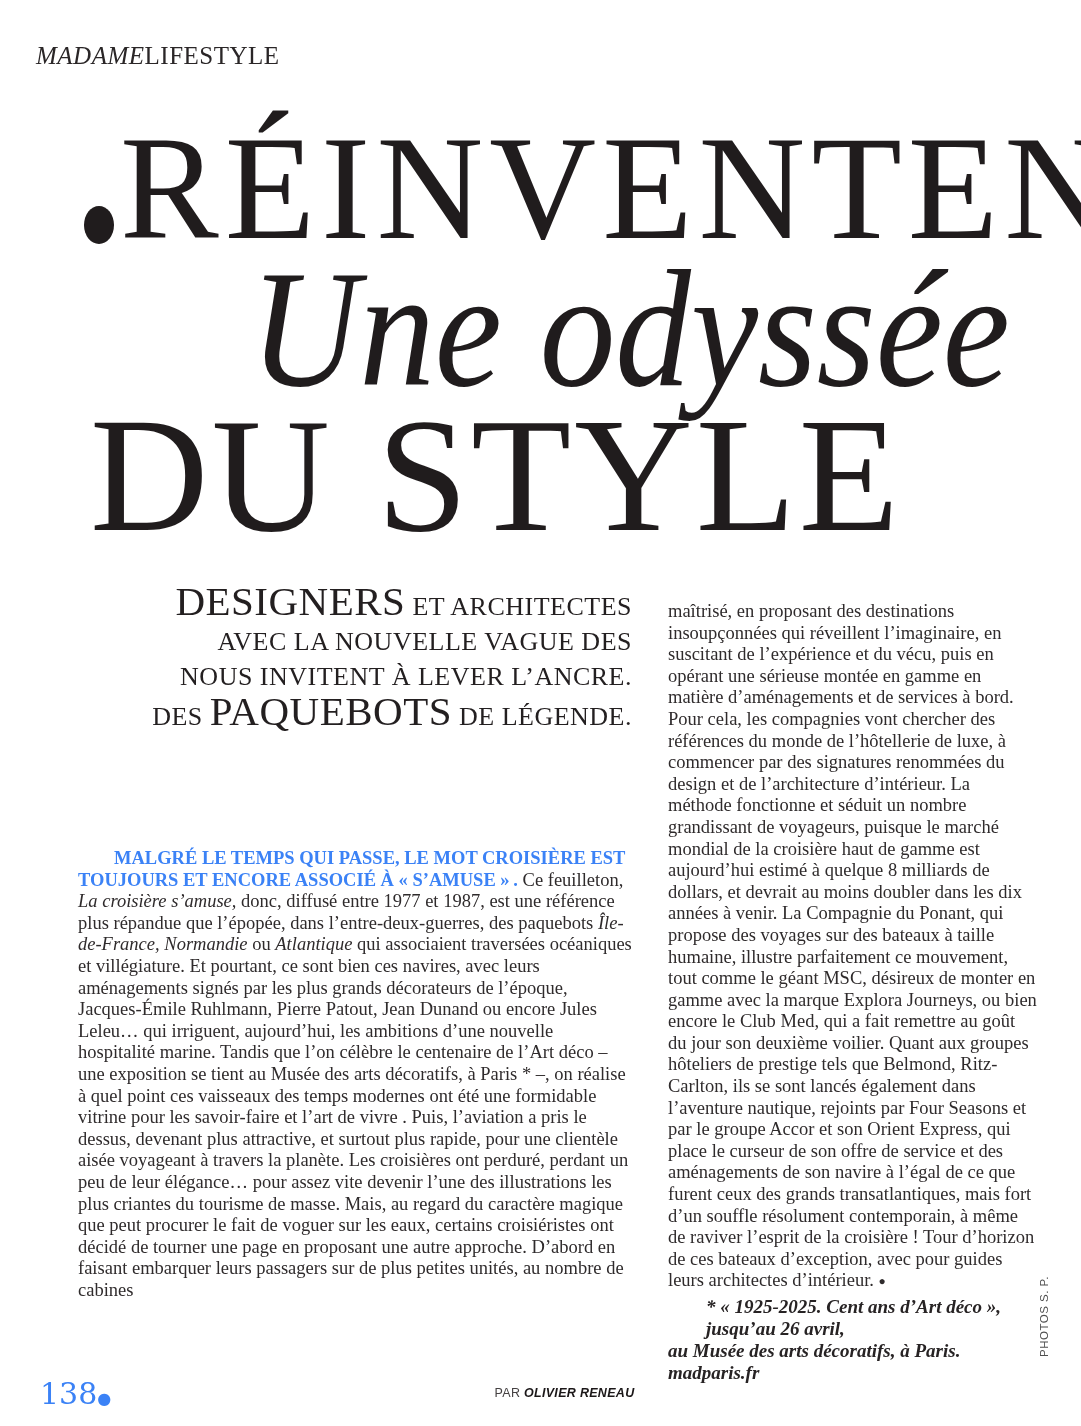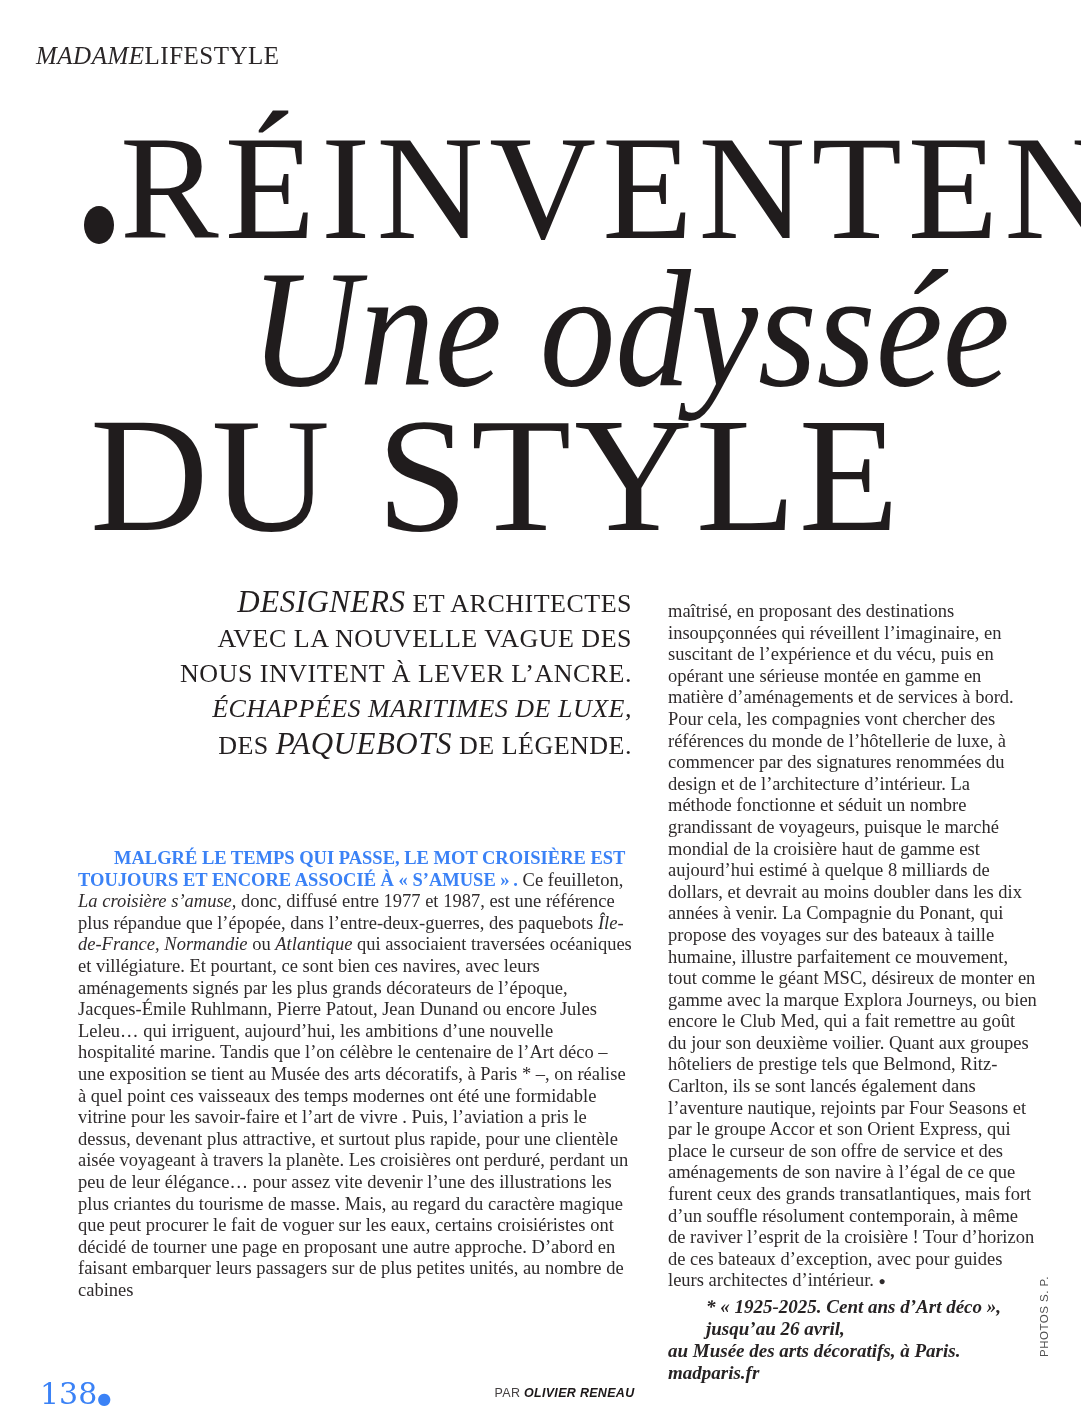--- a/index.html
+++ b/index.html
@@ -43,21 +43,21 @@
     position:absolute;left:90px;top:396px;
     font-size:164px;line-height:158px;letter-spacing:3px;
     white-space:nowrap;color:#201c1d;
   }
   
   .standfirst{
     position:absolute;left:66px;top:584px;width:566px;
     text-align:right;font-size:26px;line-height:35px;
     letter-spacing:.5px;color:#231f20;white-space:nowrap;
   }
-  .sf-big{font-size:31px;font-style:italic;}
+  .sf-big{font-size:41px;}
   .sf-italic{font-style:italic;}
   
   .col{
     font-size:18.5px;line-height:21.6px;color:#2f2b2c;
     text-align:left;
   }
   .col p{margin:0;}
   .col-left{
     position:absolute;left:78px;top:848px;width:556px;
   }
@@ -109,21 +109,20 @@
 
   <div class="title-dot"></div>
   <div class="title-line1">RÉINVENTENT</div>
   <div class="title-line2">Une odyssée</div>
   <div class="title-line3">DU STYLE</div>
 
   <div class="standfirst">
     <div><span class="sf-big">DESIGNERS</span><span> ET ARCHITECTES</span></div>
     <div>AVEC LA NOUVELLE VAGUE DES</div>
     <div>NOUS INVITENT À LEVER L’ANCRE.</div>
-    <div class="sf-italic">ÉCHAPPÉES MARITIMES DE LUXE,</div>
     <div><span>DES </span><span class="sf-big">PAQUEBOTS</span><span> DE LÉGENDE.</span></div>
   </div>
 
   <div class="col col-left">
     <p><span class="lead-bold">MALGRÉ LE TEMPS QUI PASSE, LE MOT CROISIÈRE EST TOUJOURS ET ENCORE ASSOCIÉ À «&nbsp;S’AMUSE&nbsp;» . </span><span>Ce feuilleton, </span><em>La croisière s’amuse,</em><span> donc, diffusé entre 1977 et 1987, est une référence plus répandue que l’épopée, dans l’entre-deux-guerres, des paquebots </span><em>Île-de-France, Normandie</em><span> ou </span><em>Atlantique</em><span> qui associaient traversées océaniques et villégiature. Et pourtant, ce sont bien ces navires, avec leurs aménagements signés par les plus grands décorateurs de l’époque, Jacques-Émile Ruhlmann, Pierre Patout, Jean Dunand ou encore Jules Leleu… qui irriguent, aujourd’hui, les ambitions d’une nouvelle hospitalité marine. Tandis que l’on célèbre le centenaire de l’Art déco – une exposition se tient au Musée des arts décoratifs, à Paris&nbsp;* –, on réalise à quel point ces vaisseaux des temps modernes ont été une formidable vitrine pour les savoir-faire et l’art de vivre&nbsp;. Puis, l’aviation a pris le dessus, devenant plus attractive, et surtout plus rapide, pour une clientèle aisée voyageant à travers la planète. Les croisières ont perduré, perdant un peu de leur élégance… pour assez vite devenir l’une des illustrations les plus criantes du tourisme de masse. Mais, au regard du caractère magique que peut procurer le fait de voguer sur les eaux, certains croisiéristes ont décidé de tourner une page en proposant une autre approche. D’abord en faisant embarquer leurs passagers sur de plus petites unités, au nombre de cabines</span></p>
   </div>
 
   <div class="col col-right">
     <p><span>maîtrisé, en proposant des destinations insoupçonnées qui réveillent l’imaginaire, en suscitant de l’expérience et du vécu, puis en opérant une sérieuse montée en gamme en matière d’aménagements et de services à bord. Pour cela, les compagnies vont chercher des références du monde de l’hôtellerie de luxe, à commencer par des signatures renommées du design et de l’architecture d’intérieur. La méthode fonctionne et séduit un nombre grandissant de voyageurs, puisque le marché mondial de la croisière haut de gamme est aujourd’hui estimé à quelque 8 milliards de dollars, et devrait au moins doubler dans les dix années à venir. La Compagnie du Ponant, qui propose des voyages sur des bateaux à taille humaine, illustre parfaitement ce mouvement, tout comme le géant MSC, désireux de monter en gamme avec la marque Explora Journeys, ou bien encore le Club Med, qui a fait remettre au goût du jour son deuxième voilier. Quant aux groupes hôteliers de prestige tels que Belmond, Ritz-Carlton, ils se sont lancés également dans l’aventure nautique, rejoints par Four Seasons et par le groupe Accor et son Orient Express, qui place le curseur de son offre de service et des aménagements de son navire à l’égal de ce que furent ceux des grands transatlantiques, mais fort d’un souffle résolument contemporain, à même de raviver l’esprit de la croisière&nbsp;! Tour d’horizon de ces bateaux d’exception, avec pour guides leurs architectes d’intérieur. </span><span class="end-mark">●</span></p>
   </div>

